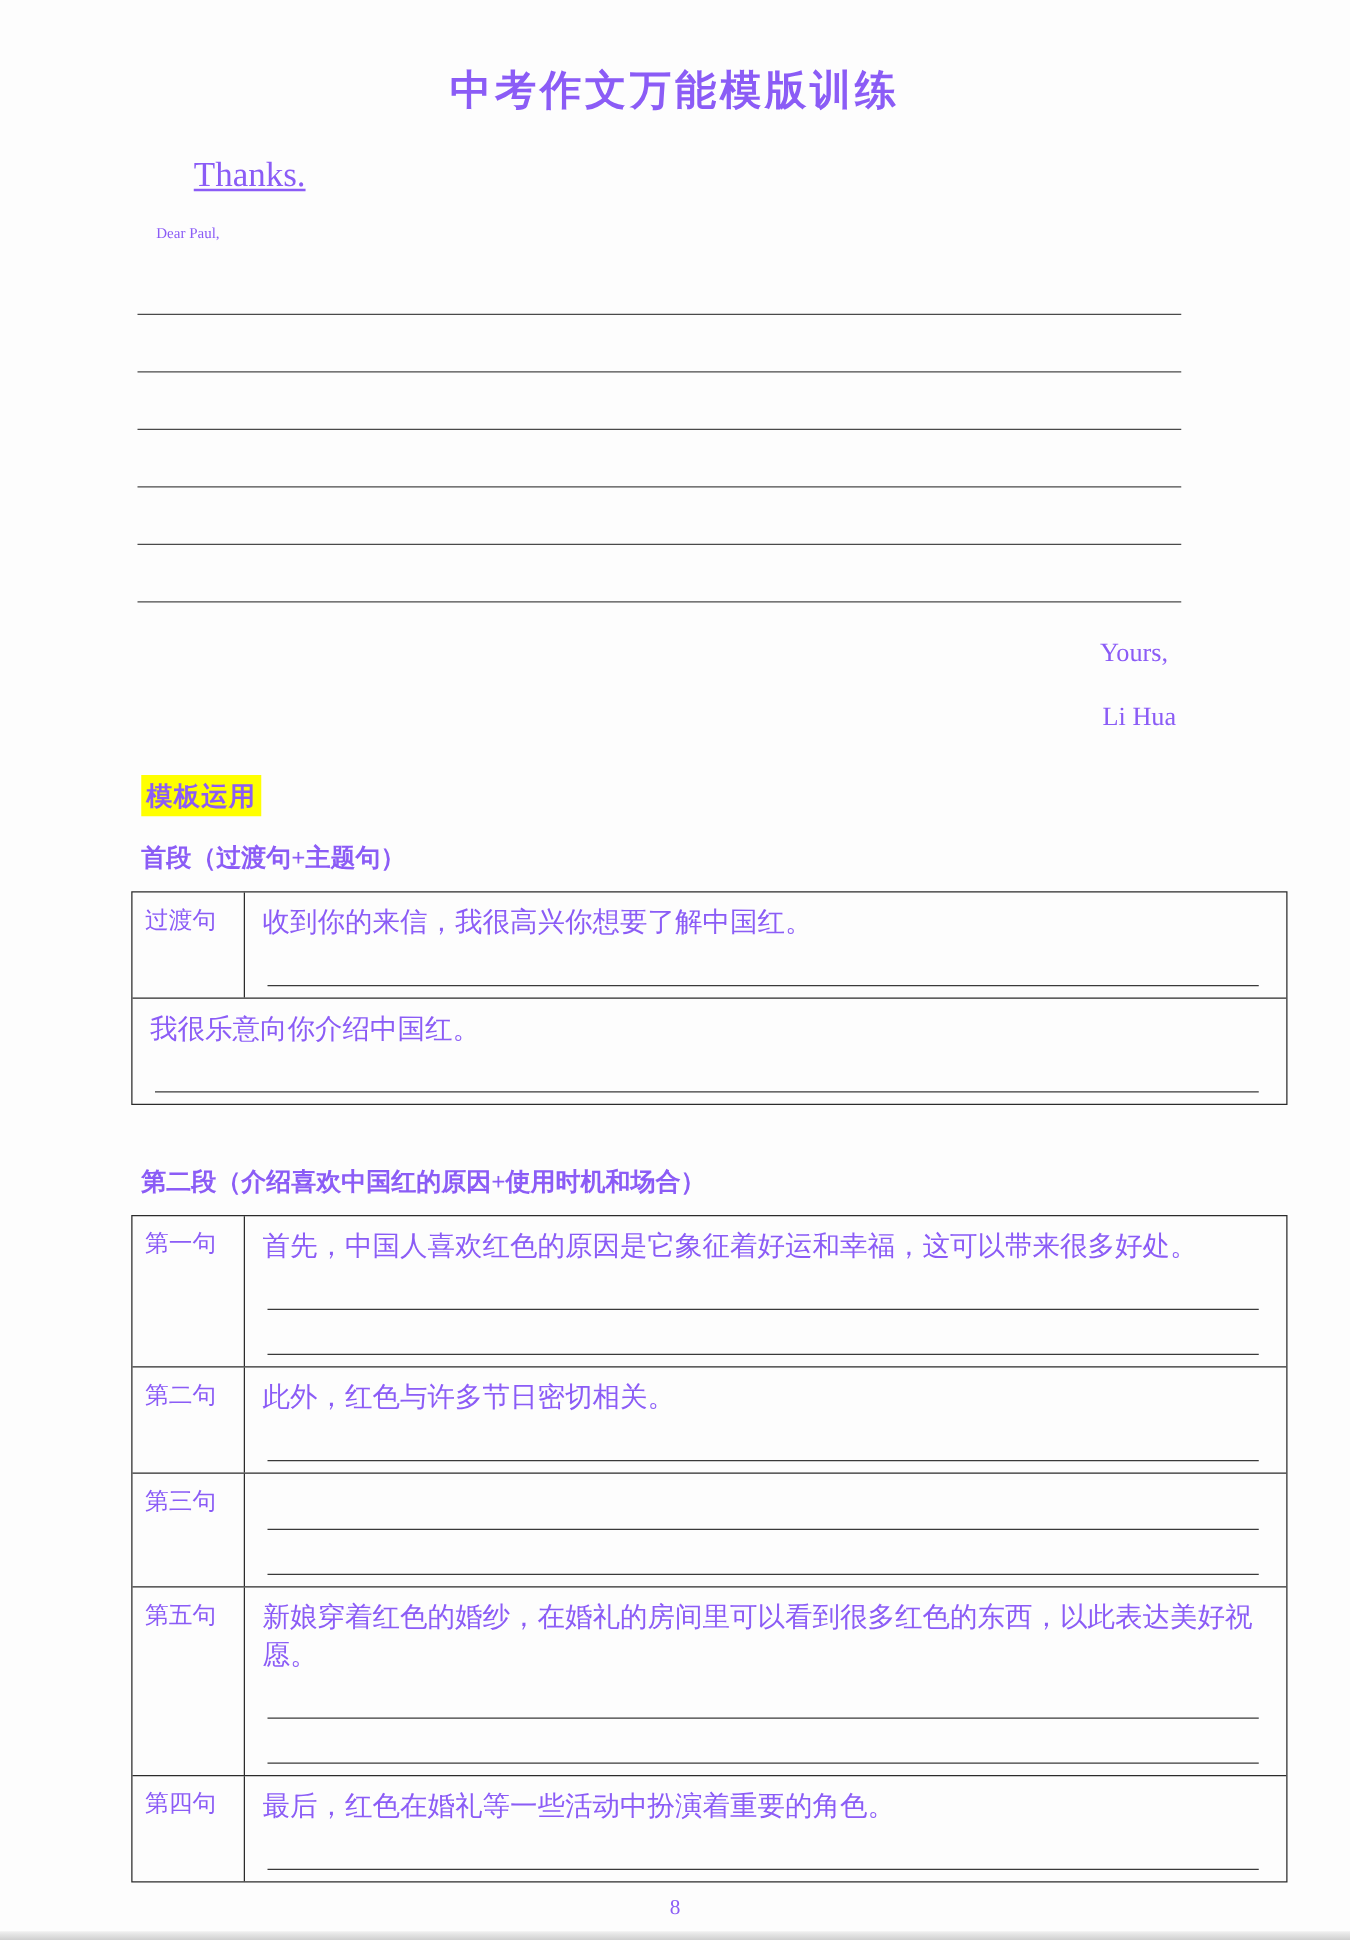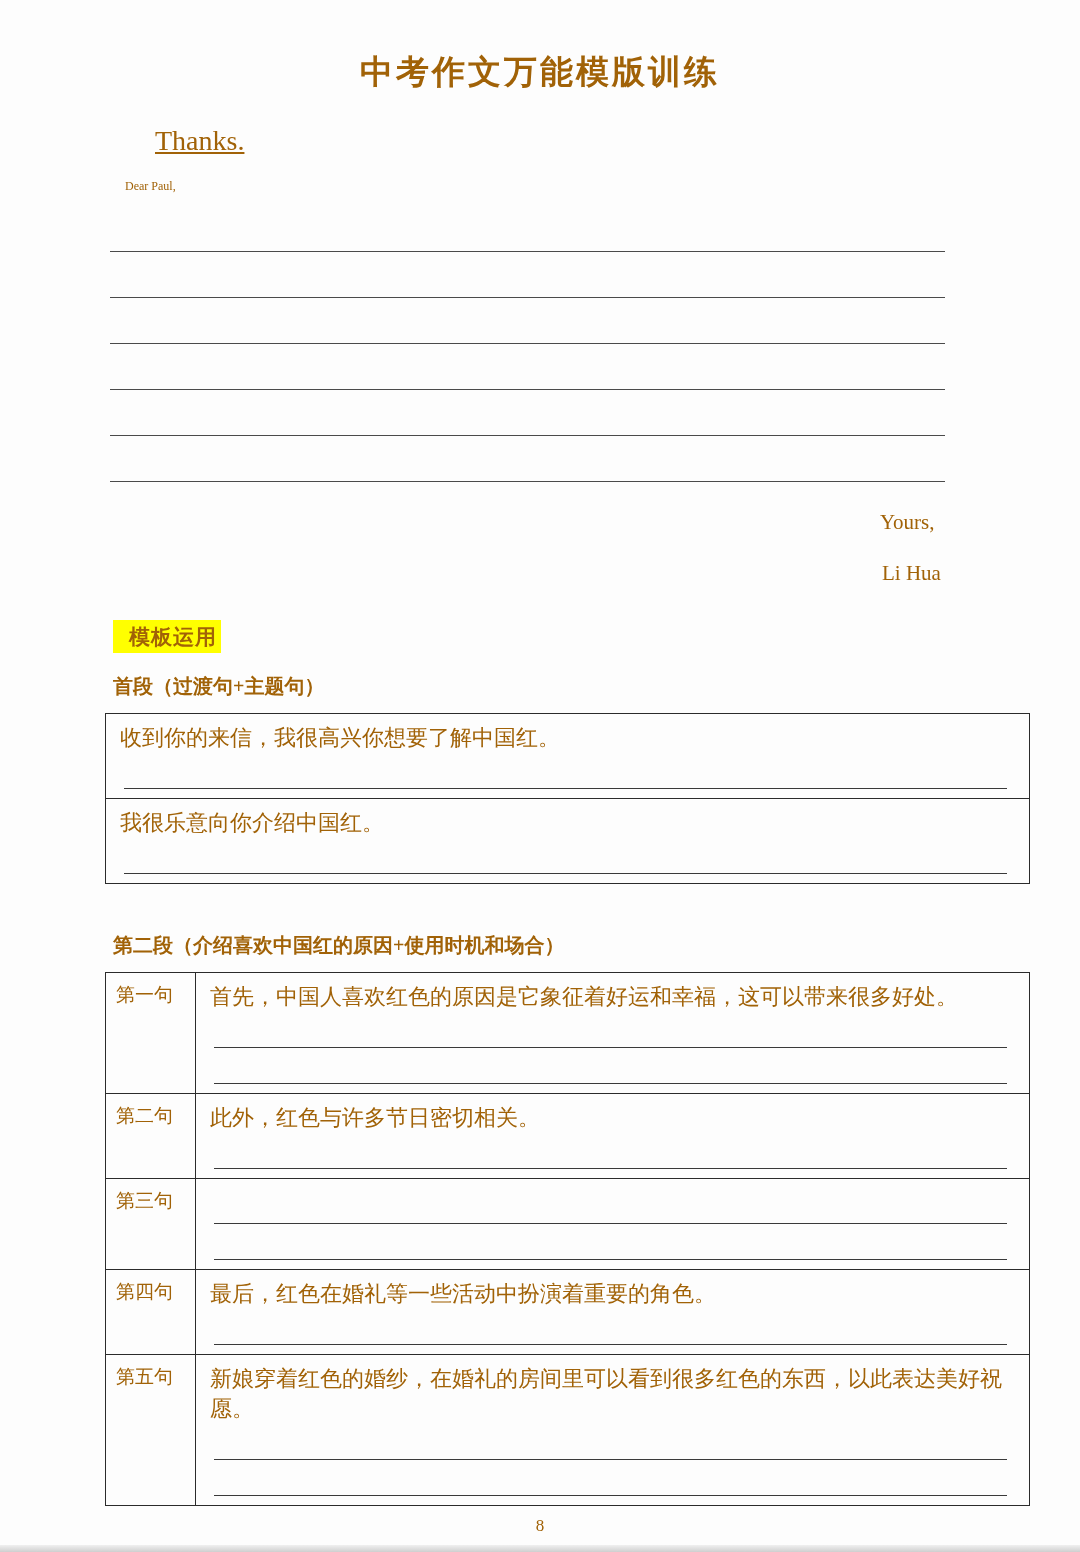--- a/index.html
+++ b/index.html
@@ -3,40 +3,40 @@
 <meta charset="utf-8">
 <style>
   * { margin:0; padding:0; box-sizing:border-box; }
   html,body { background:#f6f6f6; }
   .page {
     position:relative;
     width:1080px; height:1552px;
     margin:0 auto;
     background:#fdfdfd;
     font-family:"Liberation Serif","DejaVu Serif",serif;
-    color:#a16207;
+    color:#8b5cf6;
     overflow:hidden;
   }
   .title {
     padding-top:50px;
     text-align:center;
     font-size:33px;
     font-weight:bold;
     letter-spacing:3px;
   }
   .thanks { margin:30px 0 18px 155px; font-size:28px;text-decoration:underline; }
   .salutation { margin:22px 0 0 125px; font-size:12px; }
   .wlines { margin:12px 135px 0 110px; }
   .wline { height:46px; border-bottom:1px solid #4a4a4a; }
   .closing { margin:28px 0 0 880px; font-size:21px; }
   .signature { margin:26px 0 0 882px; font-size:21px; }
   .hl-header {
     display:inline-block;
     margin:34px 0 0 113px;
-    padding:3px 4px 2px 16px;
+    padding:3px 4px 2px 4px;
     background:#ffff00;
     font-size:21px;
     font-weight:bold;
     letter-spacing:1px;
   }
   .para-heading {
     margin:20px 0 0 113px;
     font-size:20px;
     font-weight:bold;
   }
@@ -97,20 +97,21 @@
   <div class="closing">Yours,</div>
   <div class="signature">Li Hua</div>
 
   <div>
     <span class="hl-header" style="background: rgb(255, 255, 0);">模板运用</span>
   </div>
 
   <div class="para-heading">首段（过渡句+主题句）</div>
   <div class="tbl">
       <div class="trow">
+        <div class="tlabel">过渡句</div>
         <div class="tcontent">
           <div class="sentence">收到你的来信，我很高兴你想要了解中国红。</div>
           <div class="blank"></div>
         </div>
       </div>
       <div class="trow">
         <div class="tcontent">
           <div class="sentence">我很乐意向你介绍中国红。</div>
           <div class="blank"></div>
         </div>
@@ -135,31 +136,31 @@
         </div>
       </div>
       <div class="trow">
         <div class="tlabel">第三句</div>
         <div class="tcontent">
           <div class="blank"></div>
           <div class="blank"></div>
         </div>
       </div>
       <div class="trow">
-        <div class="tlabel">第四句</div>
+        <div class="tlabel">第五句</div>
         <div class="tcontent">
-          <div class="sentence">最后，红色在婚礼等一些活动中扮演着重要的角色。</div>
+          <div class="sentence">新娘穿着红色的婚纱，在婚礼的房间里可以看到很多红色的东西，以此表达美好祝愿。</div>
+          <div class="blank"></div>
           <div class="blank"></div>
         </div>
       </div>
       <div class="trow">
-        <div class="tlabel">第五句</div>
+        <div class="tlabel">第四句</div>
         <div class="tcontent">
-          <div class="sentence">新娘穿着红色的婚纱，在婚礼的房间里可以看到很多红色的东西，以此表达美好祝愿。</div>
-          <div class="blank"></div>
+          <div class="sentence">最后，红色在婚礼等一些活动中扮演着重要的角色。</div>
           <div class="blank"></div>
         </div>
       </div>
     </div>
 
   <div class="page-number">8</div>
   <div class="scan-edge"></div>
 </div>
 
 </body></html>

